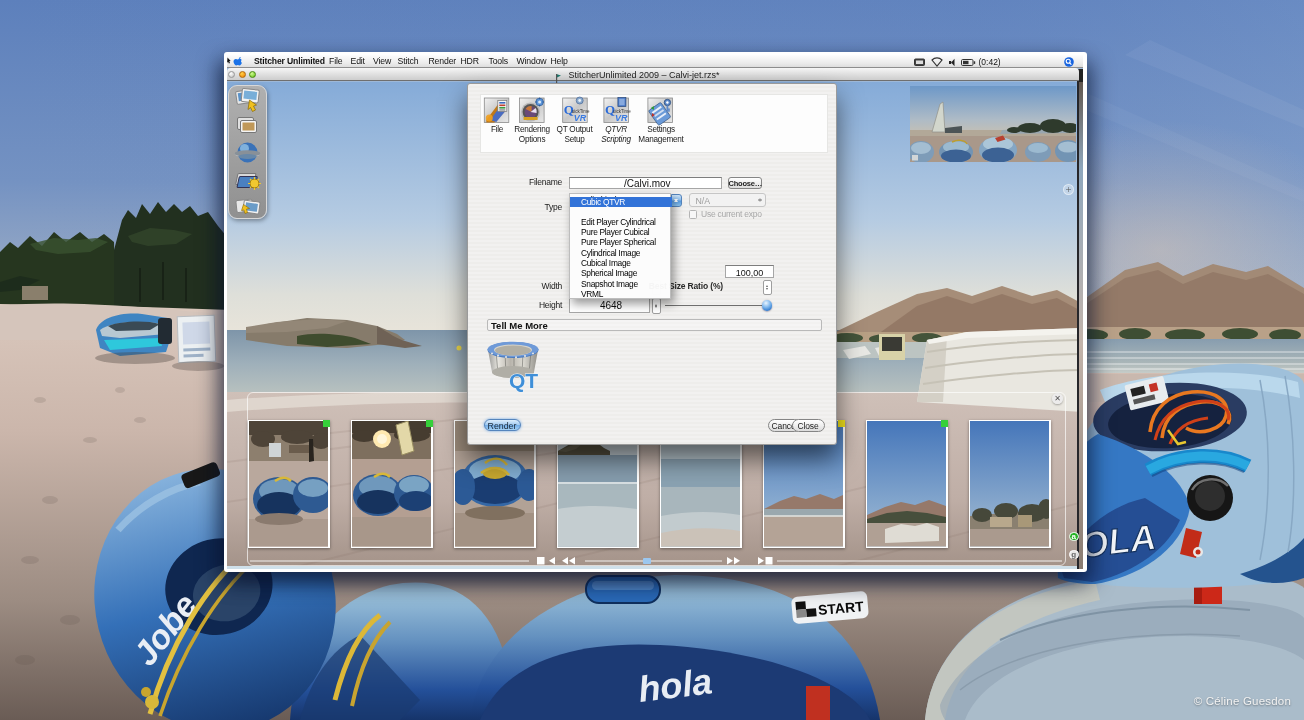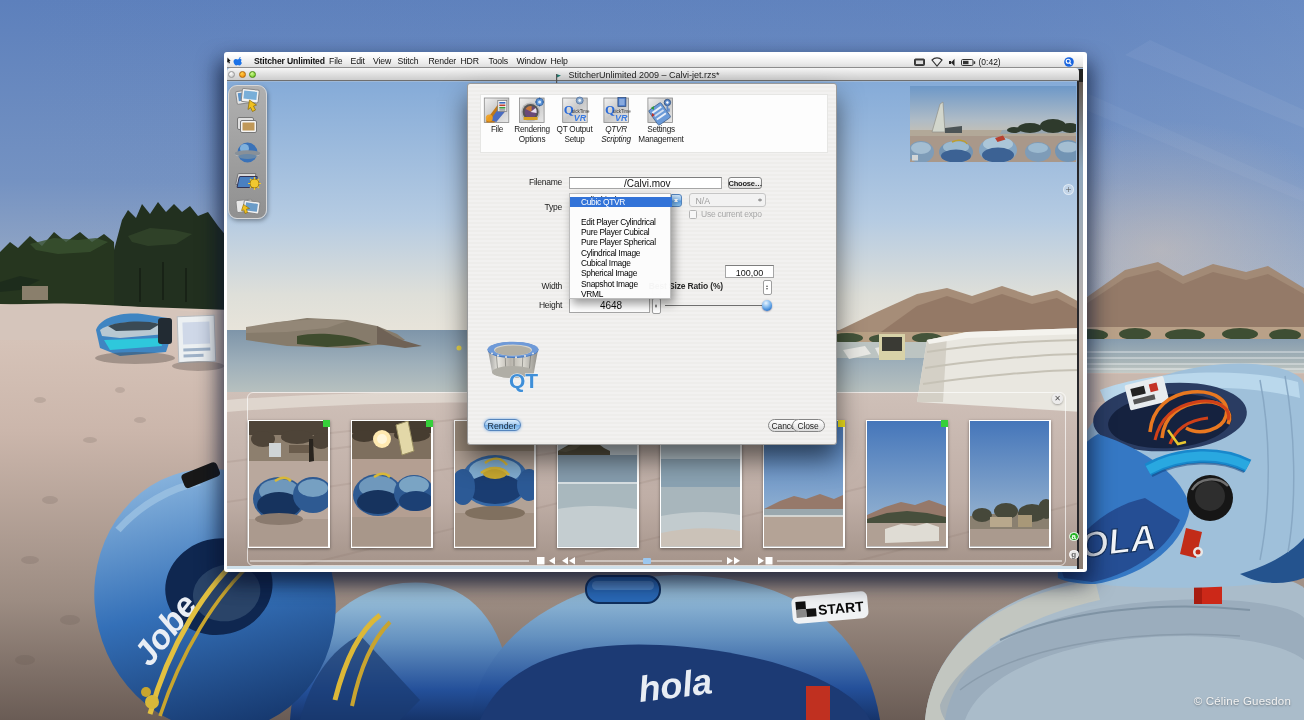--- a/index.html
+++ b/index.html
@@ -736,20 +736,21 @@
  <div class="stp" style="left:184px;top:195.5px;height:15.5px;opacity:.35;"></div>
  <div class="dl lright" style="left:151px;top:197px;width:104px;line-height:11px;font-weight:bold;color:#2a2a2a;letter-spacing:-0.15px;">Best Size Ratio (%)</div>
  <div class="fld" style="left:257px;top:181px;width:49px;height:13px;padding:1.5px 0 0 0;text-align:center;font-size:9px;">100,00</div>
  <div class="stp" style="left:294.5px;top:195.5px;height:15.5px;"></div>
 
  <div class="dl lright" style="left:34px;top:215.5px;width:60px;line-height:11px;">Height</div>
  <div class="fld" style="left:100.5px;top:214px;width:81px;height:14.5px;padding:2px 0 0 4px;">4648</div>
  <div class="stp" style="left:184px;top:214px;height:15.5px;"></div>
  <div class="abs" style="left:197px;top:220.7px;width:106px;height:1.6px;background:#6f6f6f;"></div>
  <div class="abs" style="left:293.5px;top:216px;width:10.5px;height:10.5px;border-radius:50%;background:radial-gradient(circle at 40% 28%,#e8f4ff,#7ab4ec 45%,#2e77cc 80%,#1c5aa8);box-shadow:0 .5px 1.5px rgba(0,0,60,.5);"></div>
+ <div class="hdrbox" style="top:234.5px;">Tell Me More</div>
 
  <svg class="abs" style="left:15px;top:250px;" width="60" height="58" viewBox="0 0 60 58">
   <defs>
    <linearGradient id="qtb" x1="0" y1="0" x2="1" y2="0">
             <stop offset="0" stop-color="#9a9a98"></stop>
             <stop offset=".2" stop-color="#e8e6e0"></stop>
             <stop offset=".45" stop-color="#b8b4ac"></stop>
             <stop offset=".7" stop-color="#dcdad2"></stop>
             <stop offset="1" stop-color="#908e88"></stop>
           </linearGradient>

